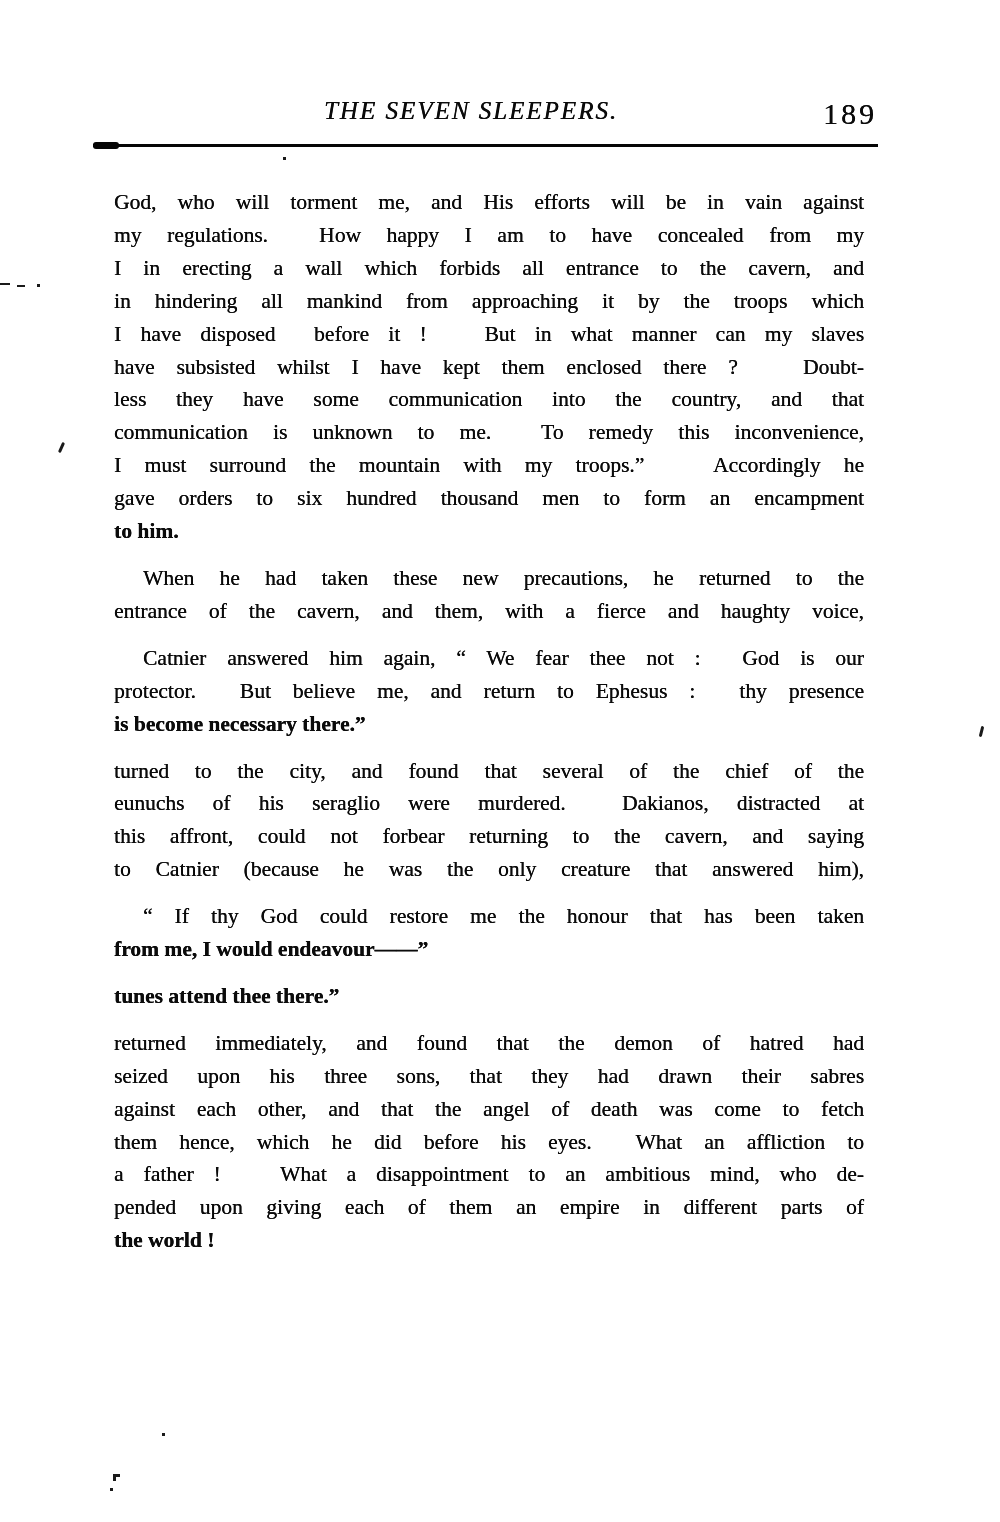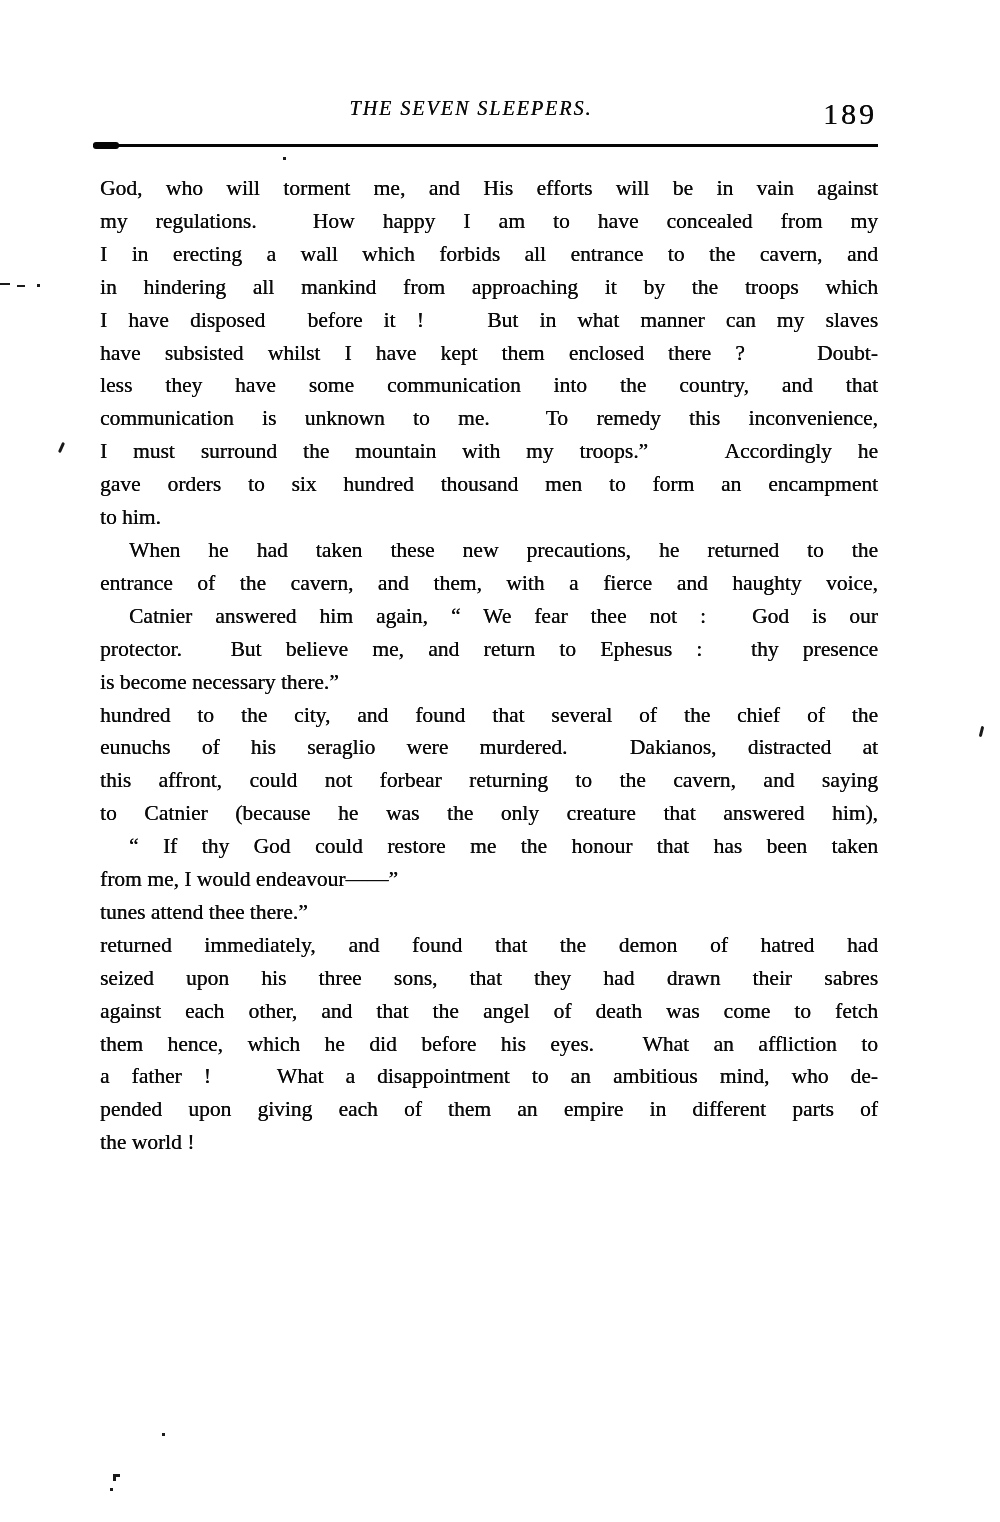--- a/index.html
+++ b/index.html
@@ -13,21 +13,21 @@
     font-family: "Liberation Serif", "DejaVu Serif", serif;
     overflow: hidden;
   }
   
   .running-head-title {
     position: absolute;
     top: 97px;
     left: 471px;
     transform: translateX(-50%);
     font-style: italic;
-    font-size: 20px;
+    font-size: 25px;
     letter-spacing: 2px;
     white-space: nowrap;
     text-shadow: 0.3px 0.3px 0 #000;
   }
   .running-head-page {
     position: absolute;
     top: 97px;
     right: 123px;
     font-size: 30px;
     letter-spacing: 3px;
@@ -54,28 +54,29 @@
   
   .page-body {
     position: absolute;
     top: 172px;
     left: 100px;
     width: 778px;
     font-size: 21.5px;
     line-height: 32.9px;
     text-shadow: 0.25px 0.25px 0 #000;
   }
-  .paragraph { margin: 0; }
+  .paragraph { margin: 14px; }
   .line {
     text-align: justify;
     text-align-last: justify;
     white-space: pre-wrap;
   }
   .line.last {
     text-align-last: left;
+    font-weight: bold;
   }
   .line.indent { text-indent: 29px; }
   
   .speck { position: absolute; background: #1a1a1a; }
   .sp-dash1 { left: 0;   top: 283px;  width: 10px; height: 2px; }
   .sp-dash2 { left: 17px; top: 285px; width: 8px;  height: 2px; }
   .sp-dot1  { left: 37px; top: 284px; width: 3px;  height: 3px; }
   .sp-dot2  { left: 283px; top: 157px; width: 3px; height: 3px; }
   .sp-comma {
     left: 60px; top: 442px; width: 3px; height: 11px;
@@ -118,21 +119,21 @@
       <div class="paragraph">
         <div class="line indent">When he had taken these new precautions, he returned to the</div>
         <div class="line">entrance of the cavern, and them, with a fierce and haughty voice,</div>
       </div>
       <div class="paragraph">
         <div class="line indent">Catnier answered him again, “ We fear thee not :  God is our</div>
         <div class="line">protector.  But believe me, and return to Ephesus :  thy presence</div>
         <div class="line last">is become necessary there.”</div>
       </div>
       <div class="paragraph">
-        <div class="line">hundred to the city, and found that several of the chief of the</div>
+        <div class="line">turned to the city, and found that several of the chief of the</div>
         <div class="line">eunuchs of his seraglio were murdered.  Dakianos, distracted at</div>
         <div class="line">this affront, could not forbear returning to the cavern, and saying</div>
         <div class="line">to Catnier (because he was the only creature that answered him),</div>
       </div>
       <div class="paragraph">
         <div class="line indent">“ If thy God could restore me the honour that has been taken</div>
         <div class="line last">from me, I would endeavour——”</div>
       </div>
       <div class="paragraph">
         <div class="line last">tunes attend thee there.”</div>

